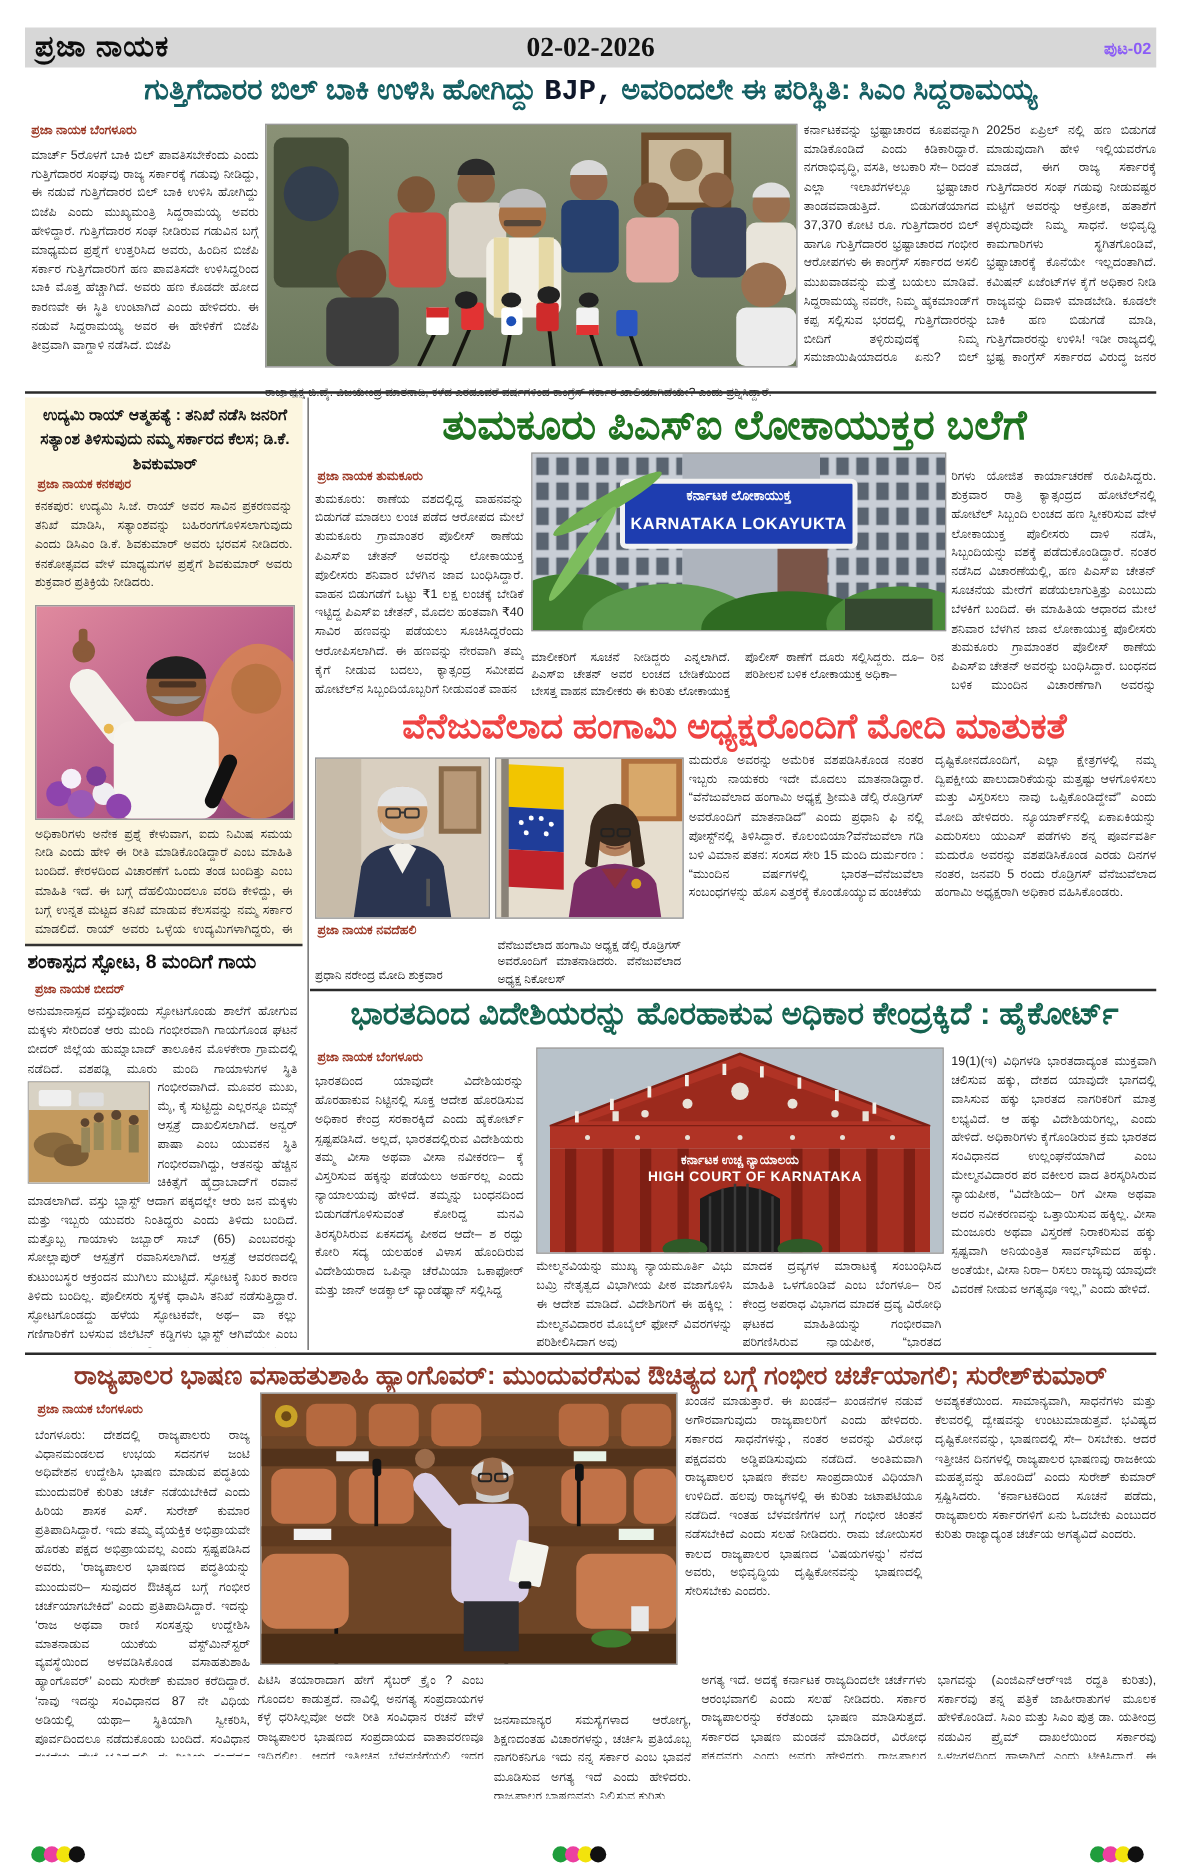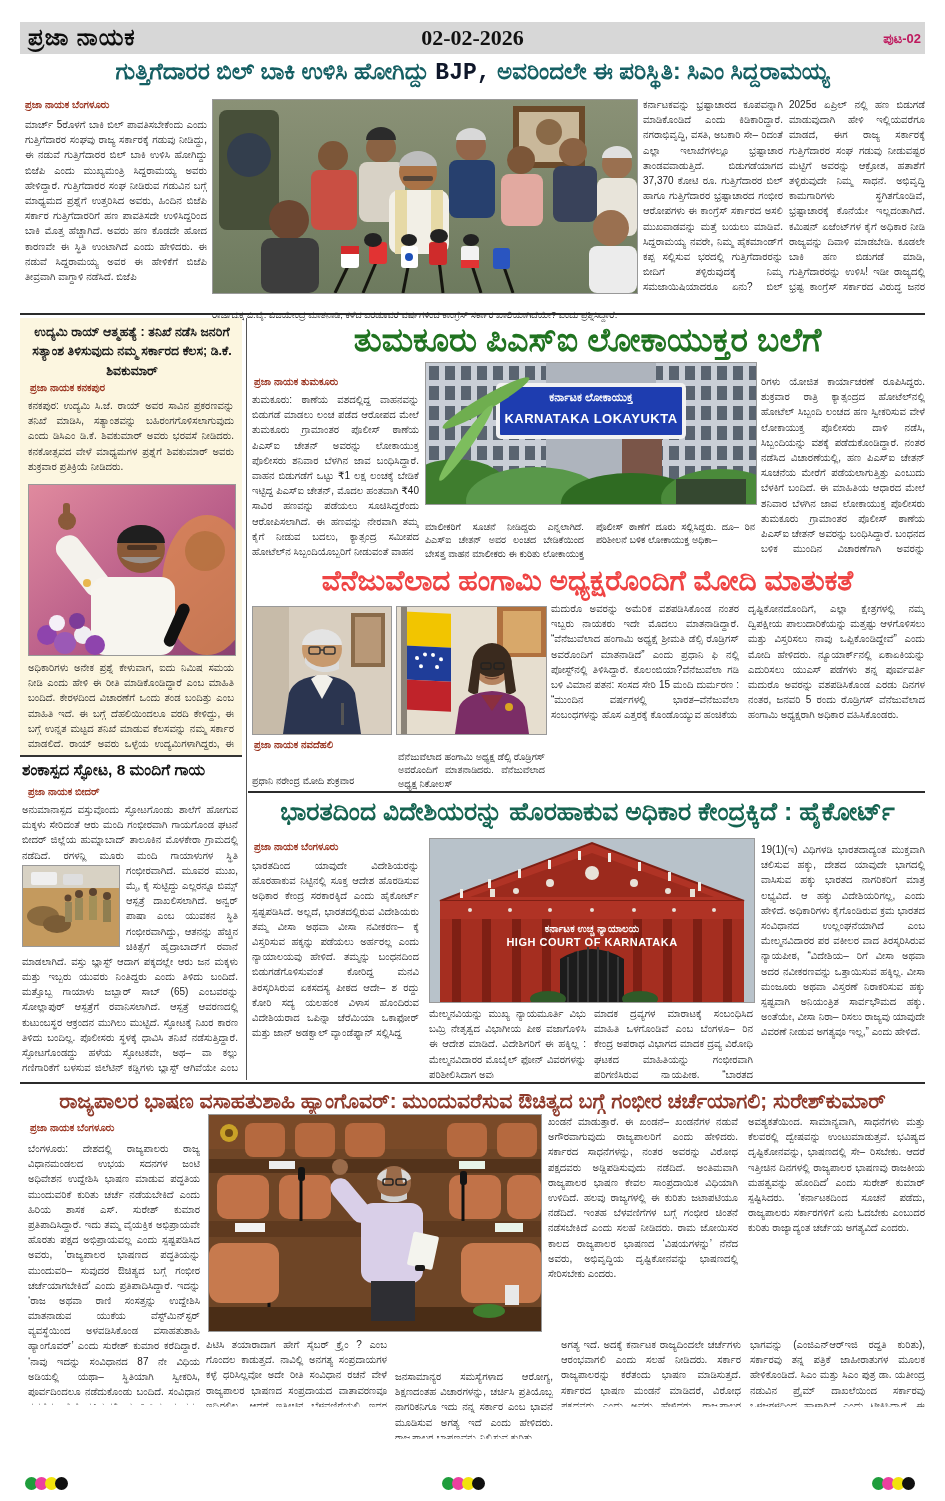--- a/index.html
+++ b/index.html
@@ -4,21 +4,21 @@
 <style>
   html,body{margin:0;padding:0;background:#fff;}
   #page{position:relative;width:945px;height:1501px;background:#fff;overflow:hidden;
         font-family:"Liberation Sans","DejaVu Sans",sans-serif;color:#1a1a1a;}
   .abs{position:absolute;}
   
   #masthead{left:20px;top:22px;width:905px;height:32px;background:#d7d7d7;}
   #mast-title{left:28px;top:24px;font-size:23px;font-weight:bold;letter-spacing:1px;color:#0d0d0d;}
   #mast-date{left:0;top:25px;width:945px;text-align:center;font-family:"Liberation Serif","DejaVu Serif",serif;
              font-size:22px;font-weight:bold;color:#111;}
-  #mast-page{right:24px;top:31px;font-size:13px;font-weight:bold;color:#be185d;}
+  #mast-page{right:24px;top:31px;font-size:13px;font-weight:bold;color:#8b5cf6;}
   
   .hd{font-weight:bold;text-align:center;line-height:1.25;}
   #h1{left:20px;top:57px;width:905px;font-size:23px;color:#155f63;}
   #h1 .bjp{color:#0f172a;font-family:Liberation Mono, monospace;margin-top:24px;}
   #h2{left:28px;top:323px;width:208px;font-size:12.5px;color:#141414;line-height:1.55;}
   #h3{left:250px;top:319px;width:675px;font-size:33px;color:#207320;}
   #h4{left:250px;top:563px;width:675px;font-size:28px;color:#ef4444;}
   #h5{left:22px;top:760px;width:216px;font-size:15.5px;color:#101010;text-align:left;}
   #h6{left:250px;top:796px;width:675px;font-size:25px;color:#156350;}
   #h7{left:20px;top:1088px;width:905px;font-size:20.5px;color:#8e3a2b;}
@@ -269,21 +269,21 @@
   <div class="abs byl" style="left:254px;top:739px;">ಪ್ರಜಾ ನಾಯಕ ನವದೆಹಲಿ</div>
   <div class="abs cap" style="left:252px;top:762px;width:138px;">ಪ್ರಧಾನಿ ನರೇಂದ್ರ ಮೋದಿ ಶುಕ್ರವಾರ</div>
   <div class="abs cap" style="left:398px;top:738px;width:147px;height:52px;">ವೆನೆಜುವೆಲಾದ ಹಂಗಾಮಿ ಅಧ್ಯಕ್ಷ ಡೆಲ್ಸಿ ರೊಡ್ರಿಗಸ್ ಅವರೊಂದಿಗೆ ಮಾತನಾಡಿದರು. ವೆನೆಜುವೆಲಾದ ಅಧ್ಯಕ್ಷ ನಿಕೋಲಸ್</div>
   <div class="abs col" style="left:551px;top:601px;width:188px;height:188px;">ಮದುರೊ ಅವರನ್ನು ಅಮೆರಿಕ ವಶಪಡಿಸಿಕೊಂಡ ನಂತರ ಇಬ್ಬರು ನಾಯಕರು ಇದೇ ಮೊದಲು ಮಾತನಾಡಿದ್ದಾರೆ. “ವೆನೆಜುವೆಲಾದ ಹಂಗಾಮಿ ಅಧ್ಯಕ್ಷೆ ಶ್ರೀಮತಿ ಡೆಲ್ಸಿ ರೊಡ್ರಿಗಸ್ ಅವರೊಂದಿಗೆ ಮಾತನಾಡಿದೆ” ಎಂದು ಪ್ರಧಾನಿ ಫಿ ನಲ್ಲಿ ಪೋಸ್ಟ್‌ನಲ್ಲಿ ತಿಳಿಸಿದ್ದಾರೆ. ಕೊಲಂಬಿಯಾ?ವೆನೆಜುವೆಲಾ ಗಡಿ ಬಳಿ ವಿಮಾನ ಪತನ: ಸಂಸದ ಸೇರಿ 15 ಮಂದಿ ದುರ್ಮರಣ : “ಮುಂದಿನ ವರ್ಷಗಳಲ್ಲಿ ಭಾರತ–ವೆನೆಜುವೆಲಾ ಸಂಬಂಧಗಳನ್ನು ಹೊಸ ಎತ್ತರಕ್ಕೆ ಕೊಂಡೊಯ್ಯುವ ಹಂಚಿಕೆಯ</div>
   <div class="abs col" style="left:748px;top:601px;width:177px;height:188px;">ದೃಷ್ಟಿಕೋನದೊಂದಿಗೆ, ಎಲ್ಲಾ ಕ್ಷೇತ್ರಗಳಲ್ಲಿ ನಮ್ಮ ದ್ವಿಪಕ್ಷೀಯ ಪಾಲುದಾರಿಕೆಯನ್ನು ಮತ್ತಷ್ಟು ಆಳಗೊಳಿಸಲು ಮತ್ತು ವಿಸ್ತರಿಸಲು ನಾವು ಒಪ್ಪಿಕೊಂಡಿದ್ದೇವೆ” ಎಂದು ಮೋದಿ ಹೇಳಿದರು. ನ್ಯೂಯಾರ್ಕ್‌ನಲ್ಲಿ ಏಕಾಏಕಿಯನ್ನು ಎದುರಿಸಲು ಯುಎಸ್ ಪಡೆಗಳು ಶನ್ನ ಪೂರ್ವವರ್ತಿ ಮದುರೊ ಅವರನ್ನು ವಶಪಡಿಸಿಕೊಂಡ ಎರಡು ದಿನಗಳ ನಂತರ, ಜನವರಿ 5 ರಂದು ರೊಡ್ರಿಗಸ್ ವೆನೆಜುವೆಲಾದ ಹಂಗಾಮಿ ಅಧ್ಯಕ್ಷರಾಗಿ ಅಧಿಕಾರ ವಹಿಸಿಕೊಂಡರು.</div>
   <div class="abs rule-h" style="left:248px;top:791px;width:677px;height:2px;"></div>
 
   <div class="abs hd" id="h5">ಶಂಕಾಸ್ಪದ ಸ್ಫೋಟ, 8 ಮಂದಿಗೆ ಗಾಯ</div>
   <div class="abs byl" style="left:28px;top:786px;">ಪ್ರಜಾ ನಾಯಕ ಬೀದರ್</div>
   <div class="abs col" style="left:22px;top:802px;width:216px;height:276px;">
-    <span>ಅನುಮಾನಾಸ್ಪದ ವಸ್ತುವೊಂದು ಸ್ಫೋಟಗೊಂಡು ಶಾಲೆಗೆ ಹೋಗುವ ಮಕ್ಕಳು ಸೇರಿದಂತೆ ಆರು ಮಂದಿ ಗಂಭೀರವಾಗಿ ಗಾಯಗೊಂಡ ಘಟನೆ ಬೀದರ್ ಜಿಲ್ಲೆಯ ಹುಮ್ನಾಬಾದ್ ತಾಲೂಕಿನ ಮೊಳಕೇರಾ ಗ್ರಾಮದಲ್ಲಿ ನಡೆದಿದೆ. ರಗಳನ್ಲಿ ಮೂರು ಮಂದಿ ಗಾಯಾಳುಗಳ ಸ್ಥಿತಿ ಗಂಭೀರವಾಗಿದೆ.</span>
+    <span>ಅನುಮಾನಾಸ್ಪದ ವಸ್ತುವೊಂದು ಸ್ಫೋಟಗೊಂಡು ಶಾಲೆಗೆ ಹೋಗುವ ಮಕ್ಕಳು ಸೇರಿದಂತೆ ಆರು ಮಂದಿ ಗಂಭೀರವಾಗಿ ಗಾಯಗೊಂಡ ಘಟನೆ ಬೀದರ್ ಜಿಲ್ಲೆಯ ಹುಮ್ನಾಬಾದ್ ತಾಲೂಕಿನ ಮೊಳಕೇರಾ ಗ್ರಾಮದಲ್ಲಿ ನಡೆದಿದೆ. ವಶಪಡ್ಲಿ ಮೂರು ಮಂದಿ ಗಾಯಾಳುಗಳ ಸ್ಥಿತಿ ಗಂಭೀರವಾಗಿದೆ.</span>
     <span class="float-ph">
       <svg width="96" height="80" viewBox="0 0 96 80">
         <rect width="96" height="80" fill="#c49a5e"></rect>
         <rect x="0" y="0" width="96" height="22" fill="#d8d2c4"></rect>
         <rect x="8" y="6" width="26" height="13" rx="2" fill="#efefef"></rect>
         <rect x="40" y="8" width="20" height="11" rx="2" fill="#dedede"></rect>
         <ellipse cx="20" cy="50" rx="16" ry="10" fill="#8a6a3e"></ellipse>
         <ellipse cx="34" cy="58" rx="14" ry="9" fill="#7a5c36"></ellipse>
         <g>
           <rect x="52" y="32" width="8" height="22" fill="#9a8a5a"></rect>
@@ -362,21 +362,21 @@
           <line x1="148" y1="112" x2="148" y2="163"></line>
         <line x1="158" y1="108" x2="158" y2="163"></line>
           <line x1="168" y1="108" x2="168" y2="163"></line>
         <line x1="178" y1="112" x2="178" y2="163"></line>
           <line x1="188" y1="118" x2="188" y2="163"></line>
       </g>
       <ellipse cx="118" cy="160" rx="18" ry="8" fill="#2f5a28"></ellipse>
       <ellipse cx="210" cy="160" rx="18" ry="8" fill="#2f5a28"></ellipse>
     </svg>
     <div class="signtext" style="left:0;top:84px;width:324px;font-size:10px;">ಕರ್ನಾಟಕ ಉಚ್ಚ ನ್ಯಾಯಾಲಯ</div>
-    <div class="signtext" style="left:0;top:97px;width:324px;font-size:11px;letter-spacing:0.5px;">HIGH COURT OF KARNATAKA</div>
+    <div class="signtext" style="left:12px;top:97px;width:324px;font-size:11px;letter-spacing:0.5px;">HIGH COURT OF KARNATAKA</div>
   </div>
 
   <div class="abs col" style="left:429px;top:1006px;width:157px;height:72px;">ಮೇಲ್ಮನವಿಯನ್ನು ಮುಖ್ಯ ನ್ಯಾಯಮೂರ್ತಿ ವಿಭು ಬಮ್ರಿ ನೇತೃತ್ವದ ವಿಭಾಗೀಯ ಪೀಠ ವಜಾಗೊಳಿಸಿ ಈ ಆದೇಶ ಮಾಡಿದೆ. ವಿದೇಶಿಗರಿಗೆ ಈ ಹಕ್ಕಿಲ್ಲ : ಮೇಲ್ಮನವಿದಾರರ ಮೊಬೈಲ್ ಫೋನ್ ವಿವರಗಳನ್ನು ಪರಿಶೀಲಿಸಿದಾಗ ಅವು</div>
   <div class="abs col" style="left:594px;top:1006px;width:159px;height:72px;">ಮಾದಕ ದ್ರವ್ಯಗಳ ಮಾರಾಟಕ್ಕೆ ಸಂಬಂಧಿಸಿದ ಮಾಹಿತಿ ಒಳಗೊಂಡಿವೆ ಎಂಬ ಬೆಂಗಳೂ– ರಿನ ಕೇಂದ್ರ ಅಪರಾಧ ವಿಭಾಗದ ಮಾದಕ ದ್ರವ್ಯ ವಿರೋಧಿ ಘಟಕದ ಮಾಹಿತಿಯನ್ನು ಗಂಭೀರವಾಗಿ ಪರಿಗಣಿಸಿರುವ ನ್ಯಾಯಪೀಠ, “ಭಾರತದ ಸಂವಿಧಾನದ 19 (1)(ಡಿ) ಮತ್ತು</div>
   <div class="abs col" style="left:761px;top:842px;width:164px;height:236px;">19(1)(ಇ) ವಿಧಿಗಳಡಿ ಭಾರತದಾದ್ಯಂತ ಮುಕ್ತವಾಗಿ ಚಲಿಸುವ ಹಕ್ಕು, ದೇಶದ ಯಾವುದೇ ಭಾಗದಲ್ಲಿ ವಾಸಿಸುವ ಹಕ್ಕು ಭಾರತದ ನಾಗರಿಕರಿಗೆ ಮಾತ್ರ ಲಭ್ಯವಿದೆ. ಆ ಹಕ್ಕು ವಿದೇಶಿಯರಿಗಲ್ಲ, ಎಂದು ಹೇಳಿದೆ. ಅಧಿಕಾರಿಗಳು ಕೈಗೊಂಡಿರುವ ಕ್ರಮ ಭಾರತದ ಸಂವಿಧಾನದ ಉಲ್ಲಂಘನೆಯಾಗಿದೆ ಎಂಬ ಮೇಲ್ಮನವಿದಾರರ ಪರ ವಕೀಲರ ವಾದ ತಿರಸ್ಕರಿಸಿರುವ ನ್ಯಾಯಪೀಠ, “ವಿದೇಶಿಯ– ರಿಗೆ ವೀಸಾ ಅಥವಾ ಅದರ ನವೀಕರಣವನ್ನು ಒತ್ತಾಯಿಸುವ ಹಕ್ಕಿಲ್ಲ. ವೀಸಾ ಮಂಜೂರು ಅಥವಾ ವಿಸ್ತರಣೆ ನಿರಾಕರಿಸುವ ಹಕ್ಕು ಸ್ಪಷ್ಟವಾಗಿ ಅನಿಯಂತ್ರಿತ ಸಾರ್ವಭೌಮದ ಹಕ್ಕು. ಅಂತೆಯೇ, ವೀಸಾ ನಿರಾ– ರಿಸಲು ರಾಜ್ಯವು ಯಾವುದೇ ವಿವರಣೆ ನೀಡುವ ಅಗತ್ಯವೂ ಇಲ್ಲ,” ಎಂದು ಹೇಳಿದೆ.</div>
   <div class="abs rule-h" style="left:20px;top:1082px;width:905px;height:2px;"></div>
 
   <div class="abs hd" id="h7">ರಾಜ್ಯಪಾಲರ ಭಾಷಣ ವಸಾಹತುಶಾಹಿ ಹ್ಯಾಂಗೊವರ್: ಮುಂದುವರೆಸುವ ಔಚಿತ್ಯದ ಬಗ್ಗೆ ಗಂಭೀರ ಚರ್ಚೆಯಾಗಲಿ; ಸುರೇಶ್‌ಕುಮಾರ್</div>
   <div class="abs byl" style="left:30px;top:1122px;">ಪ್ರಜಾ ನಾಯಕ ಬೆಂಗಳೂರು</div>
   <div class="abs col" style="left:28px;top:1141px;width:172px;height:264px;">ಬೆಂಗಳೂರು: ದೇಶದಲ್ಲಿ ರಾಜ್ಯಪಾಲರು ರಾಜ್ಯ ವಿಧಾನಮಂಡಲದ ಉಭಯ ಸದನಗಳ ಜಂಟಿ ಅಧಿವೇಶನ ಉದ್ದೇಶಿಸಿ ಭಾಷಣ ಮಾಡುವ ಪದ್ಧತಿಯ ಮುಂದುವರಿಕೆ ಕುರಿತು ಚರ್ಚೆ ನಡೆಯಬೇಕಿದೆ ಎಂದು ಹಿರಿಯ ಶಾಸಕ ಎಸ್. ಸುರೇಶ್ ಕುಮಾರ ಪ್ರತಿಪಾದಿಸಿದ್ದಾರೆ. ಇದು ತಮ್ಮ ವೈಯಕ್ತಿಕ ಅಭಿಪ್ರಾಯವೇ ಹೊರತು ಪಕ್ಷದ ಅಭಿಪ್ರಾಯವಲ್ಲ ಎಂದು ಸ್ಪಷ್ಟಪಡಿಸಿದ ಅವರು, ‘ರಾಜ್ಯಪಾಲರ ಭಾಷಣದ ಪದ್ಧತಿಯನ್ನು ಮುಂದುವರಿ– ಸುವುದರ ಔಚಿತ್ಯದ ಬಗ್ಗೆ ಗಂಭೀರ ಚರ್ಚೆಯಾಗಬೇಕಿದೆ’ ಎಂದು ಪ್ರತಿಪಾದಿಸಿದ್ದಾರೆ. ಇದನ್ನು ‘ರಾಜ ಅಥವಾ ರಾಣಿ ಸಂಸತ್ತನ್ನು ಉದ್ದೇಶಿಸಿ ಮಾತನಾಡುವ ಯುಕೆಯ ವೆಸ್ಟ್‌ಮಿನ್‌ಸ್ಟರ್ ವ್ಯವಸ್ಥೆಯಿಂದ ಅಳವಡಿಸಿಕೊಂಡ ವಸಾಹತುಶಾಹಿ ಹ್ಯಾಂಗೊವರ್’ ಎಂದು ಸುರೇಶ್ ಕುಮಾರ ಕರೆದಿದ್ದಾರೆ. ‘ನಾವು ಇದನ್ನು ಸಂವಿಧಾನದ 87 ನೇ ವಿಧಿಯ ಅಡಿಯಲ್ಲಿ ಯಥಾ– ಸ್ಥಿತಿಯಾಗಿ ಸ್ವೀಕರಿಸಿ, ಪೂರ್ವದಿಂದಲೂ ನಡೆದುಕೊಂಡು ಬಂದಿದೆ. ಸಂವಿಧಾನ ರಚನೆಯ ವೇಳೆ ಭವಿಷ್ಯದಲ್ಲಿ ಈ ರೀತಿಯ ಸಂಘರ್ಷ ನಡೆಯಬಹುದು ಎಂದು ಅಂದಾಜು ಇರಲಿಲ್ಲ</div>

